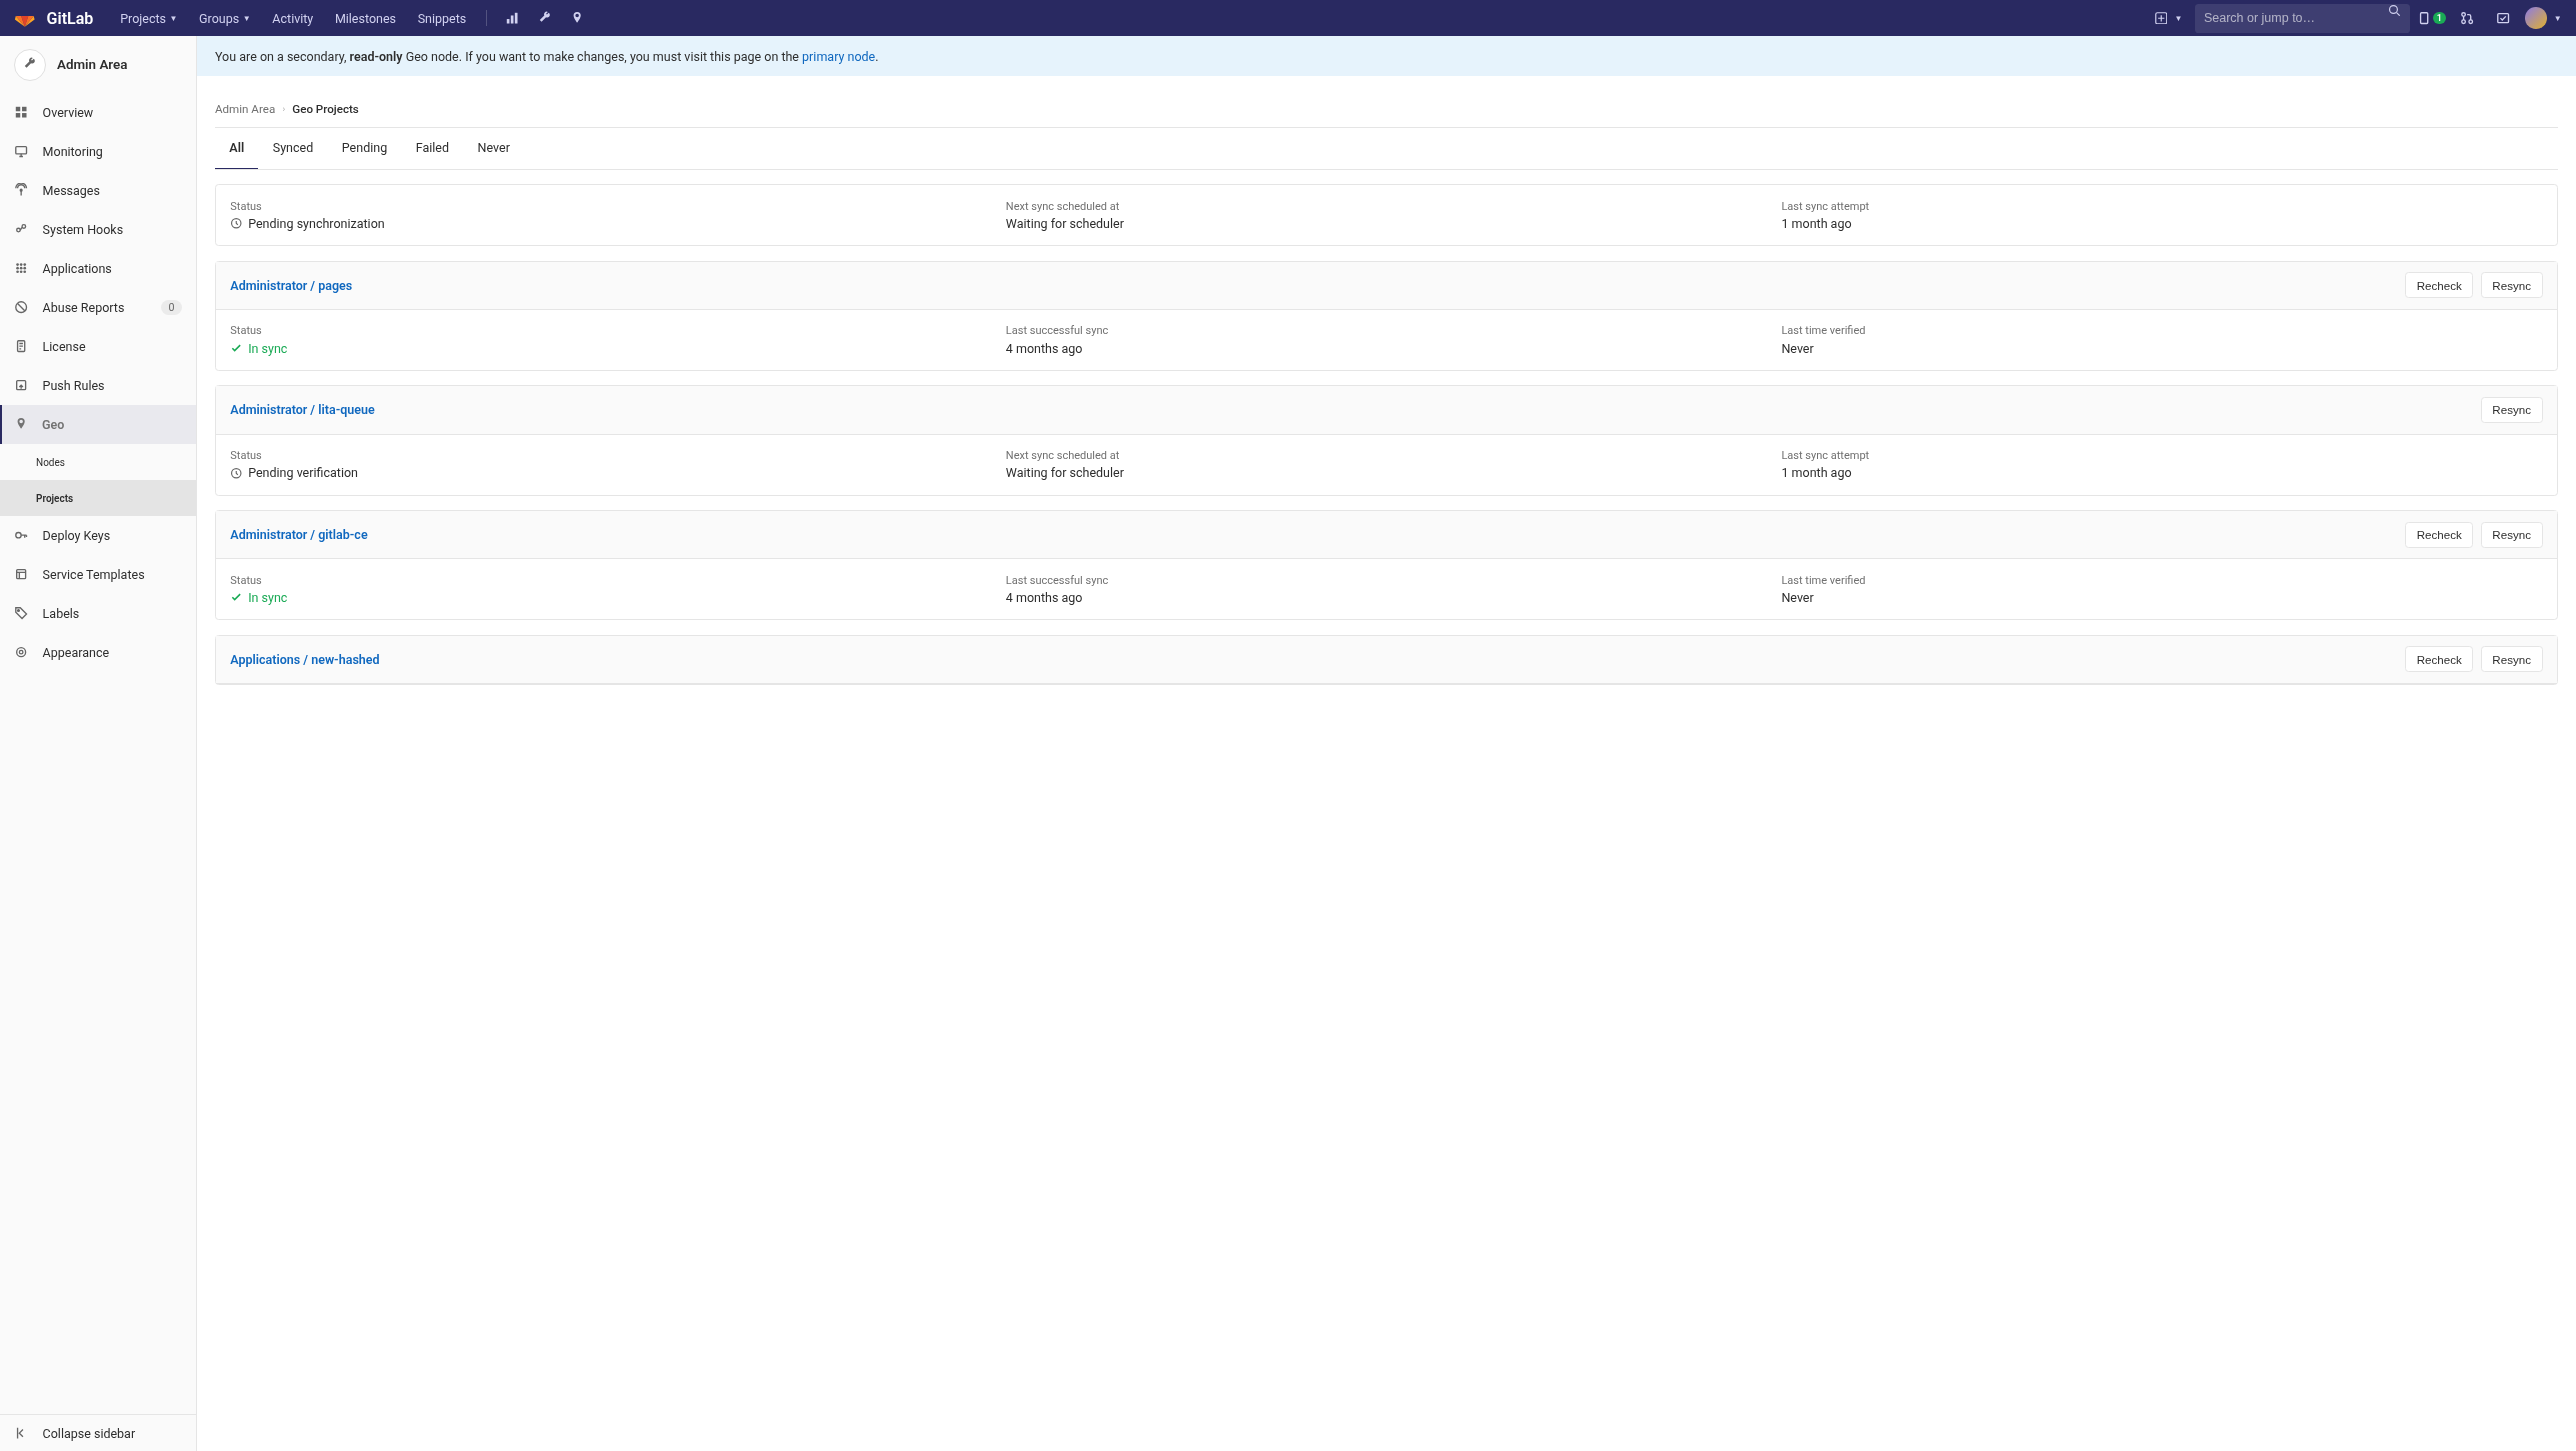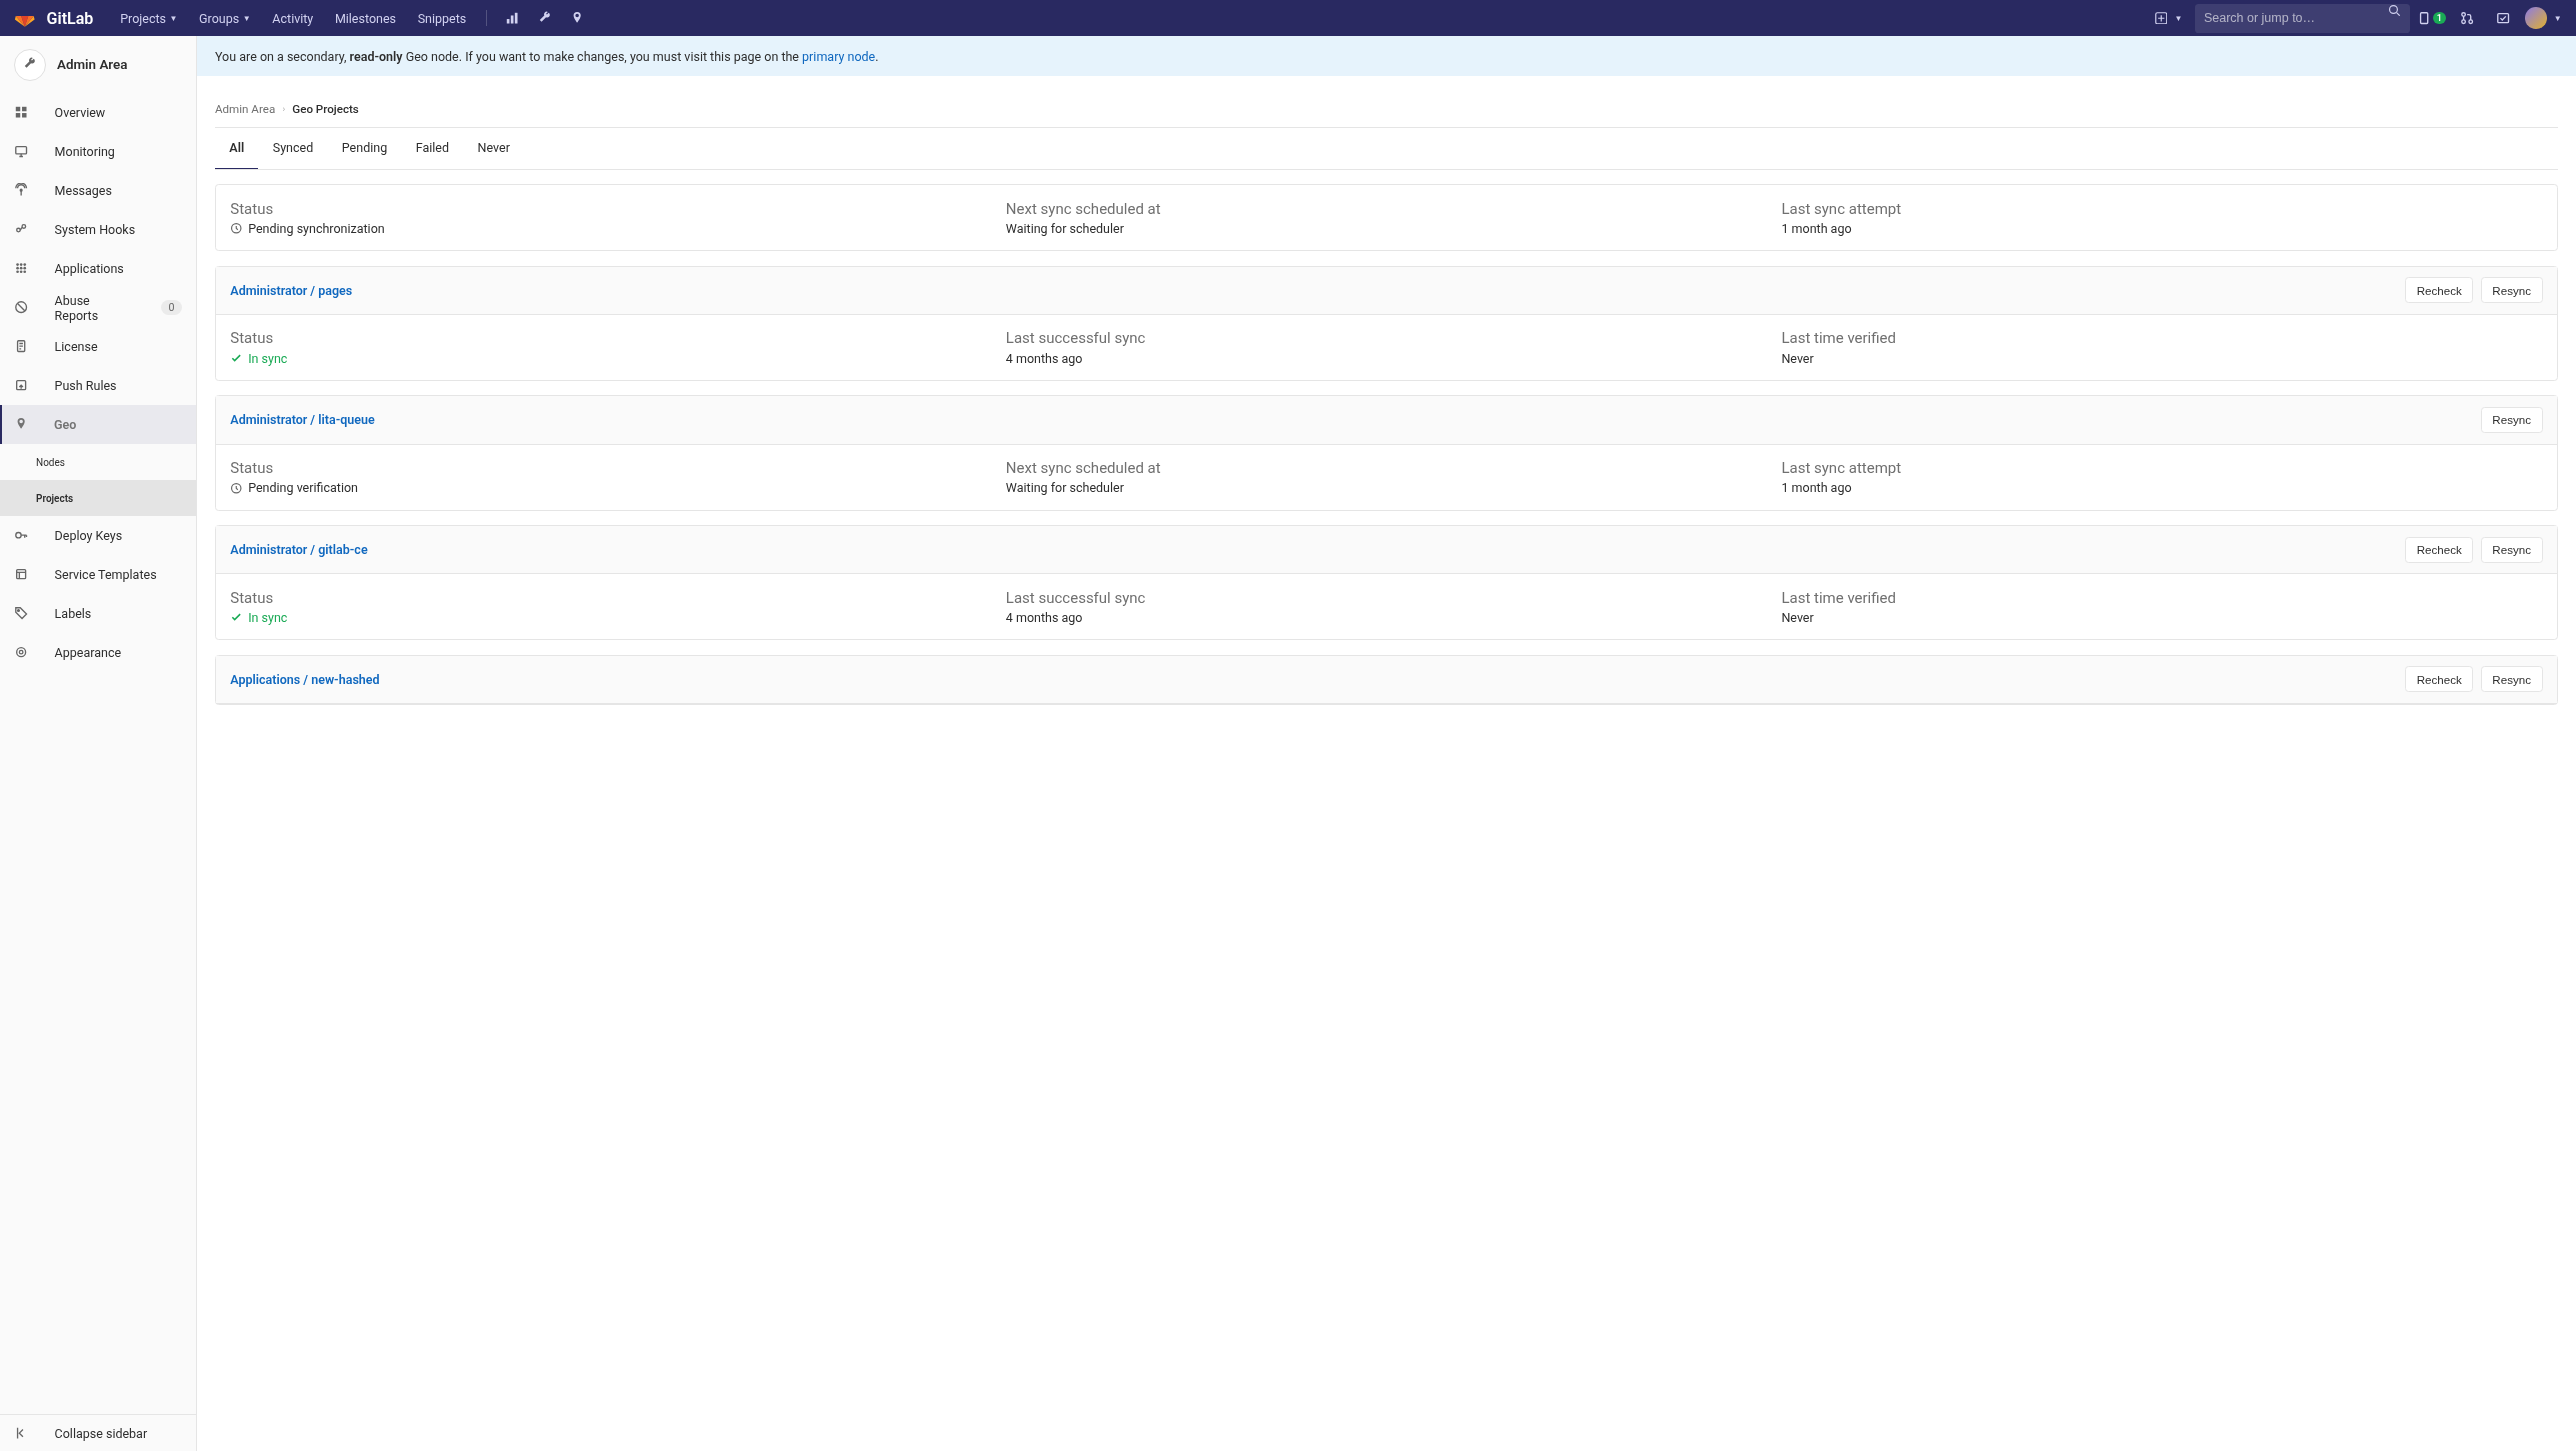--- a/index.html
+++ b/index.html
@@ -25,21 +25,21 @@
 .avatar { width: 21.5px; height: 21.5px; border-radius: 50%; background: linear-gradient(135deg, #8c7ae6, #e1b12c); display: flex; align-items: center; }
 .avatar-wrap { display: flex; align-items: center; gap: 3.6px; cursor: pointer; }
 
 
 .layout { display: flex; min-height: calc(100vh - 36px); }
 .sidebar { width: 197px; border-right: 0.9px solid #e5e5e5; background: #fafafa; display: flex; flex-direction: column; }
 .sidebar-header { display: flex; align-items: center; gap: 10.7px; padding: 12.5px 14.3px; }
 .sidebar-header-icon { width: 32px; height: 32px; border: 0.9px solid #e0e0e0; border-radius: 50%; display: flex; align-items: center; justify-content: center; background: #fff; }
 .sidebar-header-title { font-weight: 600; font-size: 13.4px; }
 .sidebar-nav { flex: 1; overflow-y: auto; }
-.nav-row { display: flex; align-items: center; gap: 26px; padding: 0 14.3px; height: 39px; color: #2e2e2e; text-decoration: none; cursor: pointer; position: relative; }
+.nav-row { display: flex; align-items: center; gap: 14px; padding: 0 14.3px; height: 39px; color: #2e2e2e; text-decoration: none; cursor: pointer; position: relative; }
 .nav-row.active { background: rgba(41,41,97,0.08); color: #737373; font-weight: 600; border-left: 2.7px solid #292961; padding-left: 11.6px; }
 .nav-row-icon { width: 14.3px; height: 14.3px; display: flex; align-items: center; justify-content: center; flex-shrink: 0; }
 .nav-row .count-badge { margin-left: auto; background: #ebebeb; border-radius: 9px; padding: 0.9px 7.2px; font-size: 10.7px; color: #666; }
 .sub-nav { }
 .sub-nav .nav-row { padding-left: 36px; height: 36px; font-size: 10px; }
 .sub-nav .nav-row.active-sub { background: #e4e4e4; font-weight: 600; border-left: none; padding-left: 36px; }
 .sidebar-footer { border-top: 0.9px solid #e5e5e5; }
 .sidebar-footer .nav-row { height: 36px; }
 
 
@@ -56,21 +56,21 @@
 .tabs { display: flex; border-bottom: 0.9px solid #e5e5e5; border-top: 0.9px solid #e5e5e5; margin-bottom: 14.3px; }
 .tab { padding: 12.5px 14.3px; font-size: 12.5px; color: #2e2e2e; cursor: pointer; border-bottom: 1.8px solid transparent; }
 .tab.active { font-weight: 600; border-bottom-color: #292961; }
 
 .panel { border: 0.9px solid #e5e5e5; border-radius: 3.6px; margin-bottom: 14.3px; }
 .panel-header { background: #fafafa; padding: 10.7px 14.3px; display: flex; align-items: center; border-bottom: 0.9px solid #e5e5e5; }
 .panel-title { color: #1068bf; font-weight: 600; font-size: 12.5px; text-decoration: none; }
 .panel-actions { margin-left: auto; display: flex; gap: 7.2px; }
 .btn { background: #fff; border: 0.9px solid #e5e5e5; border-radius: 3.6px; padding: 5.4px 10.7px; font-size: 11.6px; cursor: pointer; color: #2e2e2e; }
 .panel-body { padding: 14.3px; display: grid; grid-template-columns: 1fr 1fr 1fr; gap: 14.3px; }
-.field-label { color: #707070; font-size: 15px; margin-bottom: 3.6px; }
+.field-label { color: #707070; font-size: 11px; margin-bottom: 3.6px; }
 .field-value { font-size: 12.5px; display: flex; align-items: center; gap: 5.4px; }
 .field-value.green { color: #1aaa55; }
 .status-icon { width: 12.5px; height: 12.5px; display: inline-flex; }
 
 svg { display: block; }
 </style>
 </head>
 <body>
 
 <div class="navbar">

